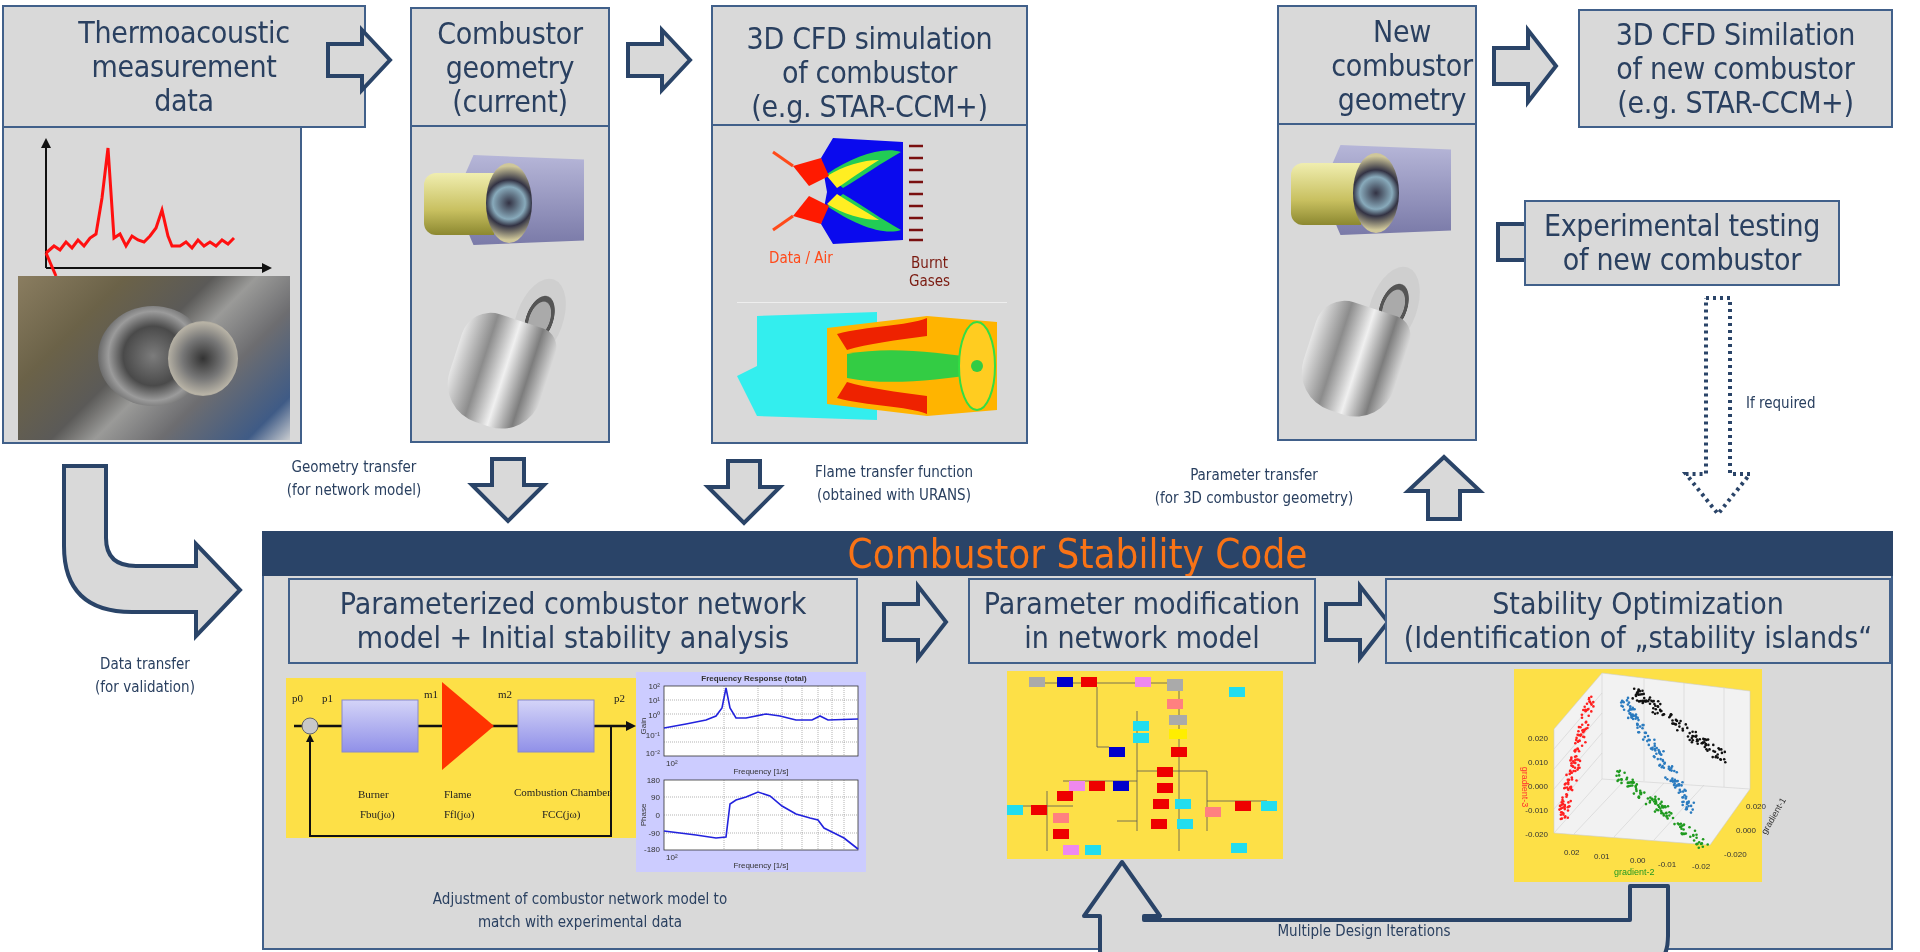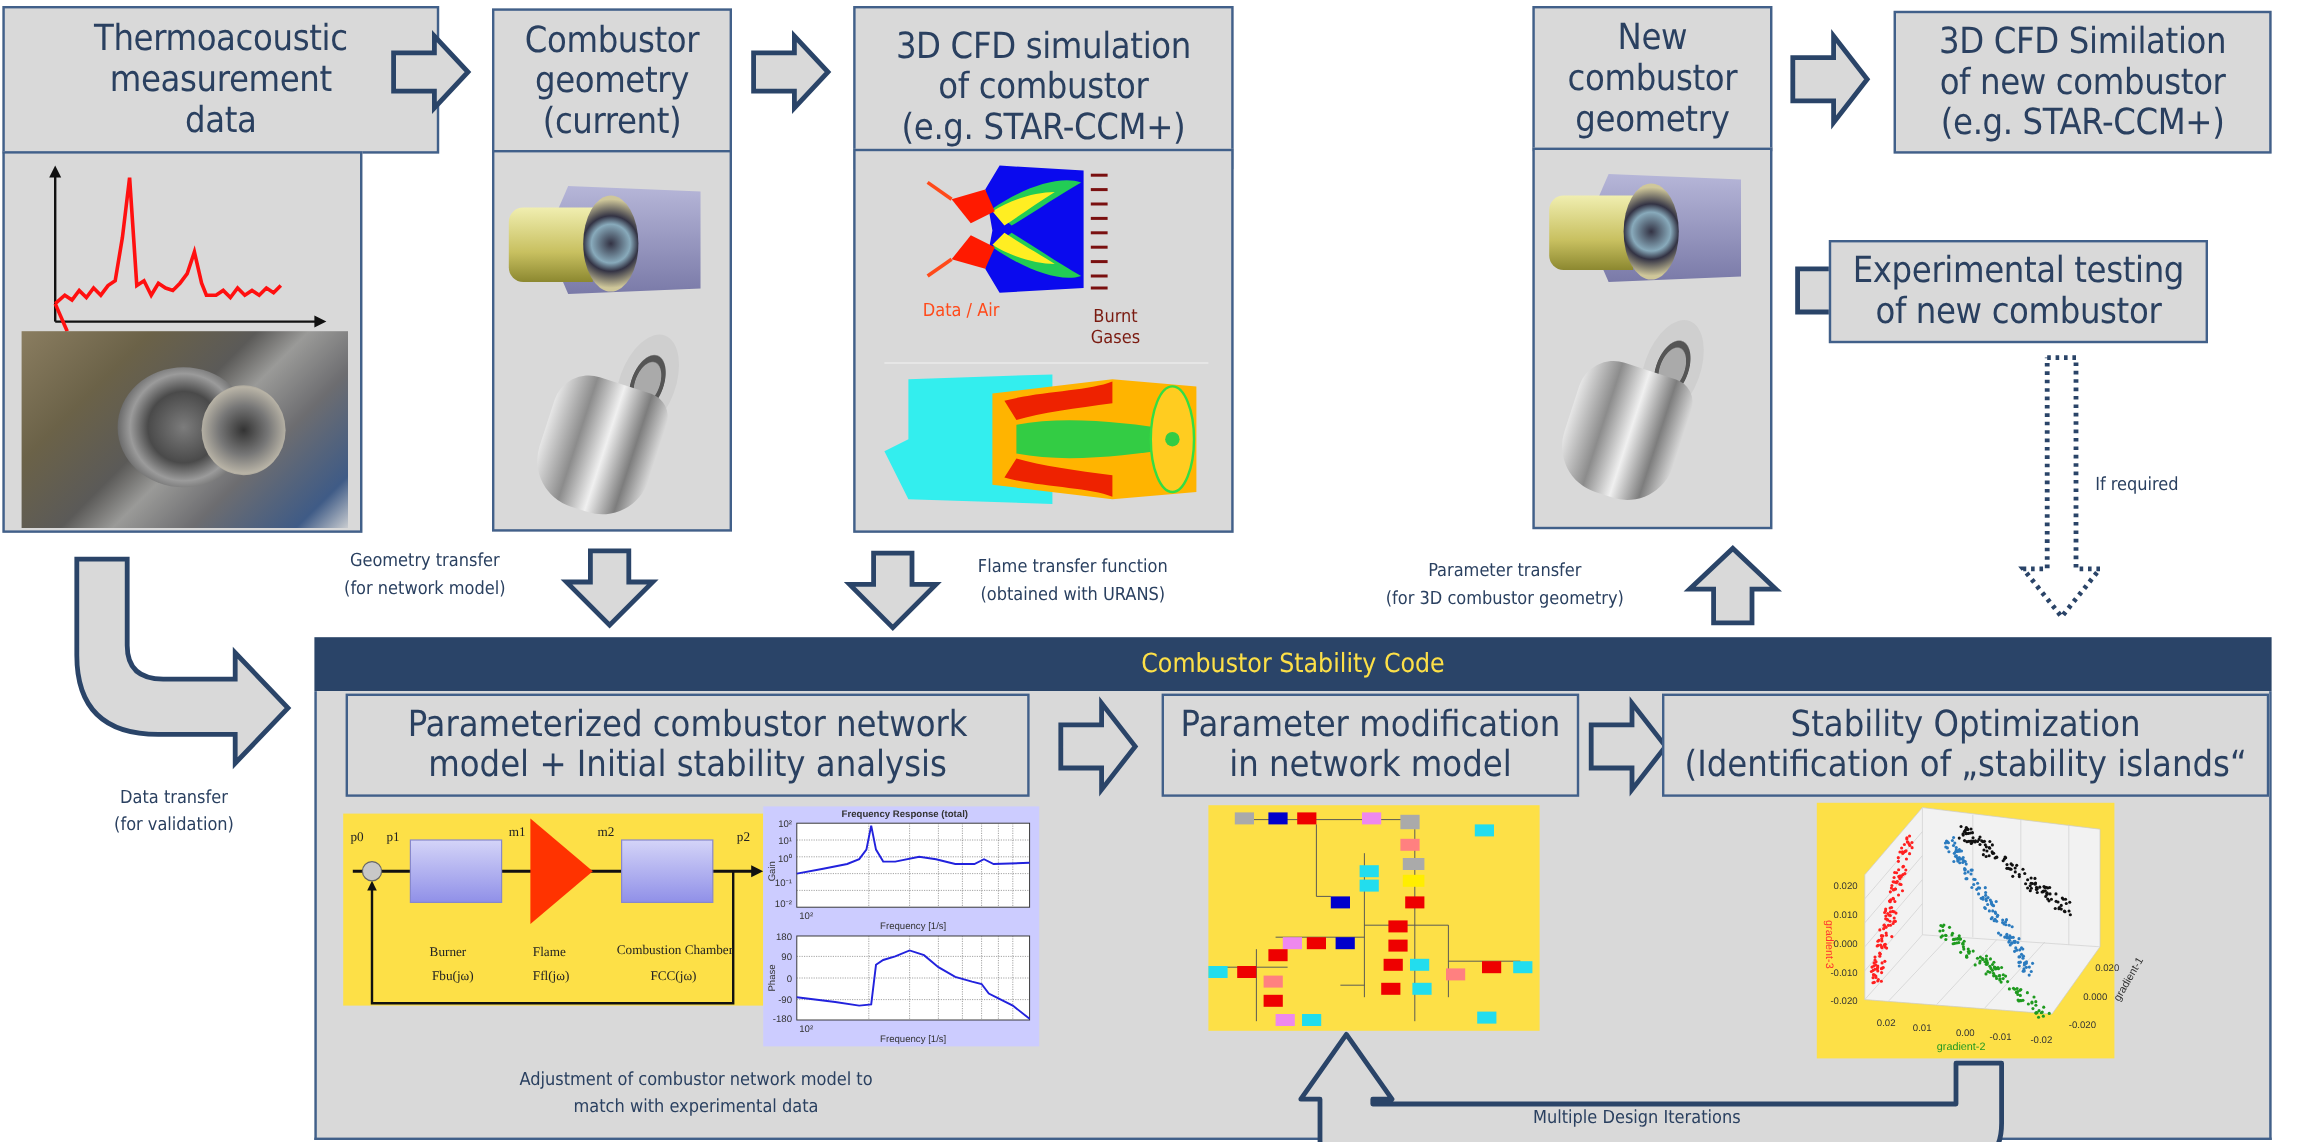--- a/index.html
+++ b/index.html
@@ -2,21 +2,21 @@
 <html><head>
 <meta charset="utf-8">
 <style>
   html,body{margin:0;padding:0;background:#ffffff;}
   body{width:1920px;height:952px;position:relative;overflow:hidden;font-family:"DejaVu Sans Condensed","DejaVu Sans",sans-serif;color:#2a4060;}
   .abs{position:absolute;}
   .box{position:absolute;background:#d9d9d9;border:2px solid #41608a;box-sizing:border-box;}
   .title{display:flex;align-items:center;justify-content:center;text-align:center;font-size:30px;line-height:34px;color:#2a4060;white-space:pre-line;font-stretch:condensed;letter-spacing:-0.3px;}
   .lbl{position:absolute;text-align:center;white-space:pre-line;font-size:15px;line-height:23px;color:#2a4060;}
   svg{position:absolute;overflow:visible;}
-  .banner{position:absolute;left:262px;top:531px;width:1631px;height:45px;background:#2a4468;color:#fde047;font-size:22px;display:flex;align-items:center;justify-content:center;}
+  .banner{position:absolute;left:262px;top:531px;width:1631px;height:45px;background:#2a4468;color:#f97316;font-size:40px;display:flex;align-items:center;justify-content:center;}
   .code-area{position:absolute;left:262px;top:576px;width:1631px;height:374px;background:#d9d9d9;border:2px solid #41608a;border-top:none;box-sizing:border-box;}
   .inbox{position:absolute;background:#d9d9d9;border:2px solid #41608a;box-sizing:border-box;display:flex;align-items:center;justify-content:center;text-align:center;white-space:pre-line;font-size:30px;line-height:34px;color:#2a4060;}
   .white{position:absolute;background:#fde047;}
   .tiny{font-family:"Liberation Serif",serif;font-size:11px;color:#222;position:absolute;}
   .axtxt{font-family:"Liberation Sans",sans-serif;font-size:8px;fill:#333;}
 </style>
 </head>
 <body>
 
 <div class="box" style="left:2px;top:5px;width:364px;height:123px;">
@@ -101,21 +101,21 @@
     <polygon points="90,22 190,10 260,16 260,104 190,110 90,98" fill="#ffb400"></polygon>
     <path d="M100,28 C130,20 170,20 190,12 L190,30 C160,34 130,38 110,44 Z" fill="#ee2200"></path>
     <path d="M100,92 C130,100 170,100 190,108 L190,90 C160,86 130,82 110,76 Z" fill="#ee2200"></path>
     <path d="M110,48 C150,40 200,46 240,52 L240,68 C200,74 150,80 110,72 Z" fill="#33cc44"></path>
     <ellipse cx="240" cy="60" rx="18" ry="44" fill="#ffcc20" stroke="#33dd44" stroke-width="2"></ellipse>
     <circle cx="240" cy="60" r="6" fill="#33cc44"></circle>
   </svg>
 </div>
 
 <div class="box" style="left:1277px;top:5px;width:200px;height:121px;">
-  <div class="title" style="width:100%;height:100%;">New
+  <div class="title" style="width:100%;height:100%;margin-left:25px;">New
 combustor
 geometry</div>
 </div>
 <div class="box" style="left:1277px;top:123px;width:200px;height:318px;">
   <div style="position:absolute;left:12px;top:10px;width:170px;height:110px;">
     <div style="position:absolute;left:30px;top:10px;width:130px;height:90px;background:linear-gradient(180deg,#b6b6d8,#7a7aa8);clip-path:polygon(15% 0,100% 5%,100% 95%,15% 100%,0 50%);"></div>
     <div style="position:absolute;left:0;top:28px;width:70px;height:62px;background:linear-gradient(180deg,#f0eeb0,#c8c060 60%,#8c8830);border-radius:12px 0 0 12px;"></div>
     <div style="position:absolute;left:62px;top:18px;width:46px;height:80px;border-radius:50%;background:radial-gradient(circle,#334 0%,#8ab 35%,#334 50%,#cfc79a 80%);"></div>
   </div>
   <div style="position:absolute;left:22px;top:140px;width:140px;height:155px;">

